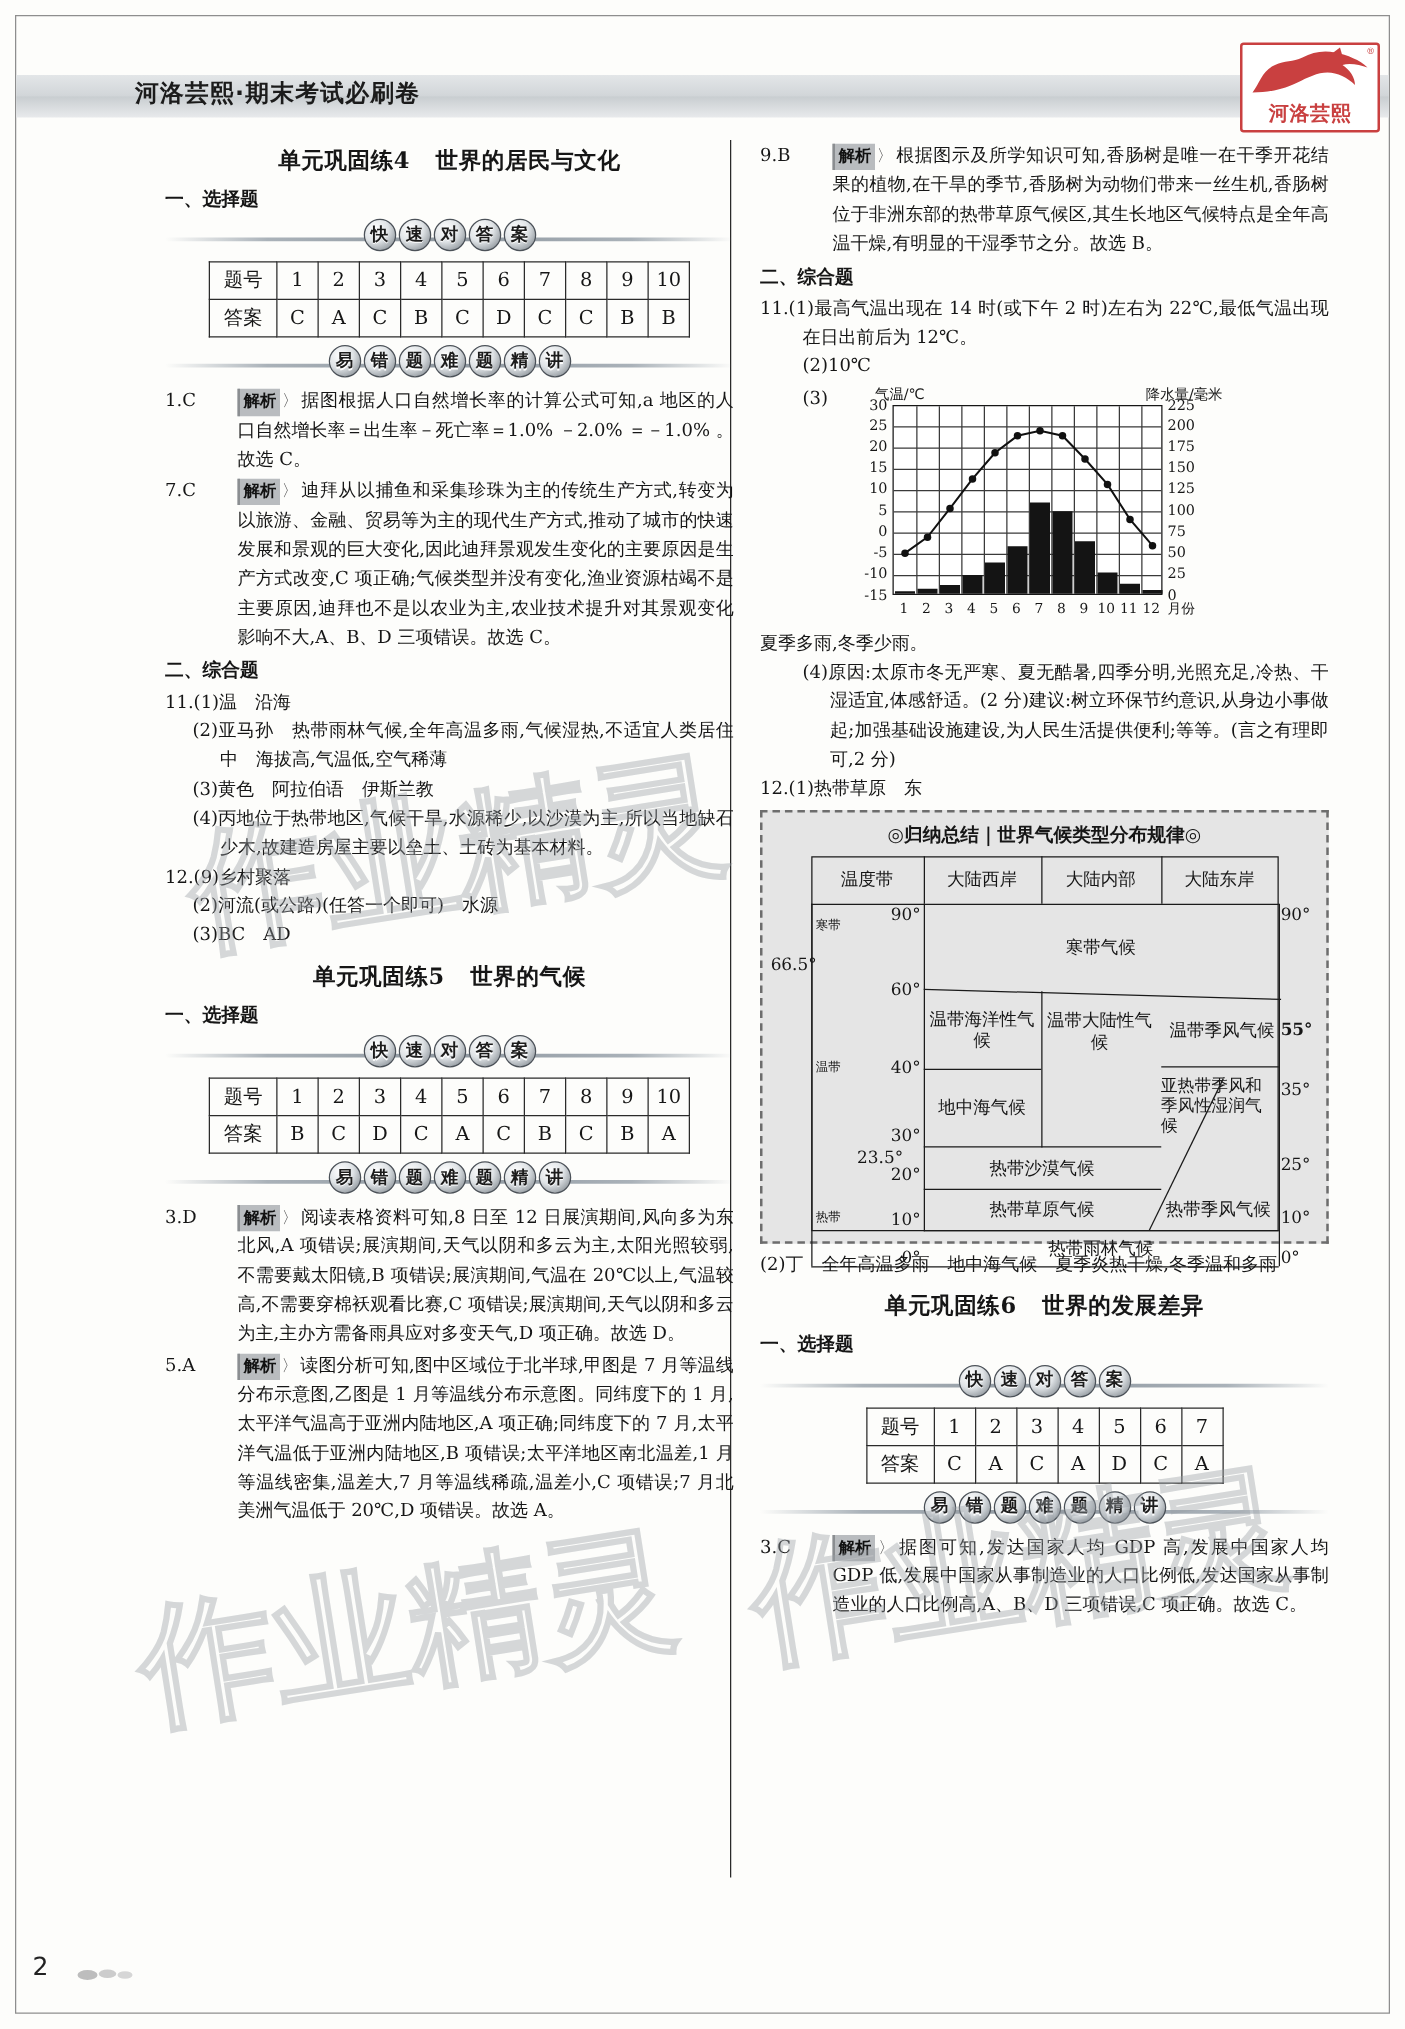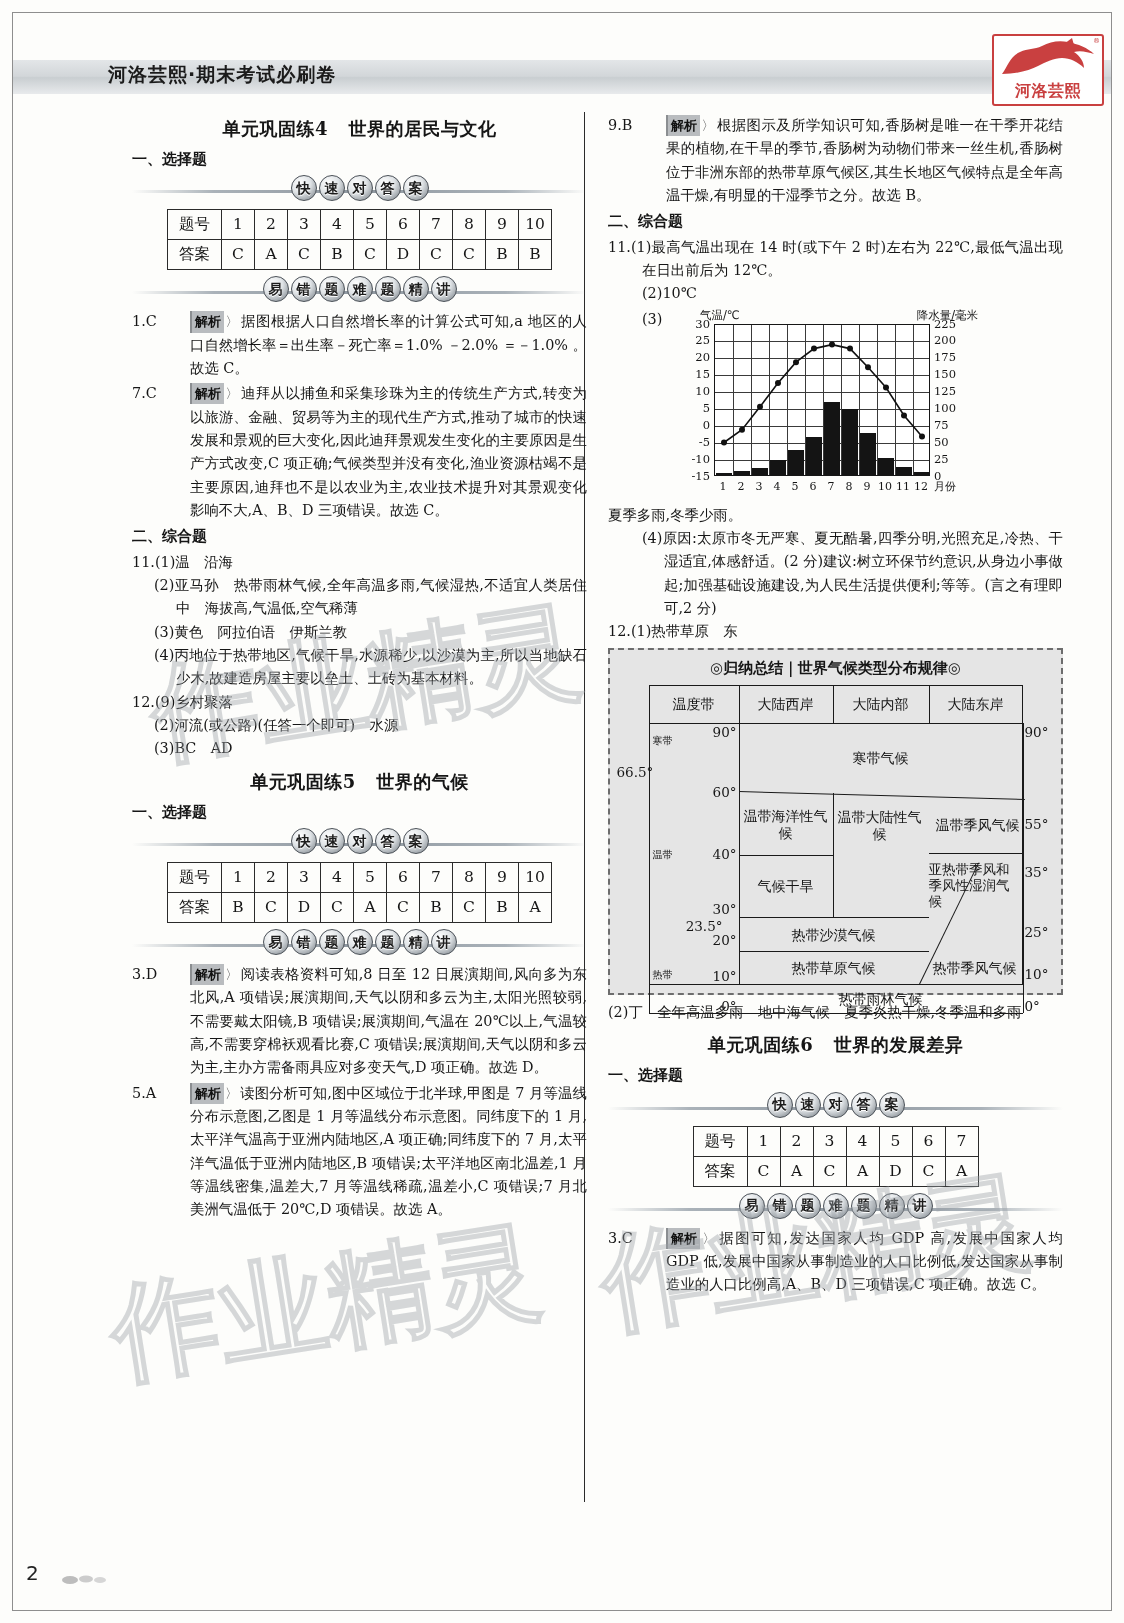--- a/index.html
+++ b/index.html
@@ -570,21 +570,21 @@
 
         <div class="cgcell" style="left:118px;top:40px;width:284px;height:66px;">寒带气候</div>
 
         <div class="cgline" style="left:118px;top:106px;width:286px;height:1.4px;transform:rotate(1.6deg);transform-origin:left top;"></div>
 
         <div class="cgline cgv" style="left:118px;top:38px;height:262px;"></div>
 
         <div class="cgline cgv" style="left:212px;top:108px;height:125px;"></div>
         <div class="cgline cgh" style="left:118px;top:170px;width:94px;"></div>
         <div class="cgcell" style="left:119px;top:110px;width:92px;height:60px;">温带海洋性气候</div>
-        <div class="cgcell" style="left:119px;top:171px;width:92px;height:61px;">气候干旱</div>
+        <div class="cgcell" style="left:119px;top:171px;width:92px;height:61px;">地中海气候</div>
 
         <div class="cgcell" style="left:213px;top:112px;width:92px;height:58px;">温带大陆性气候</div>
 
         <div class="cgcell" style="left:312px;top:112px;width:90px;height:56px;">温带季风气候</div>
         <div class="cgline cgh" style="left:308px;top:168px;width:94px;"></div>
         <div class="cgcell" style="left:306px;top:170px;width:96px;height:62px;font-size:13.5px;text-align:left;justify-content:flex-start;padding-left:2px;">亚热带季风和季风性湿润气候</div>
 
         <div class="cgline cgh" style="left:118px;top:232px;width:190px;"></div>
         <div class="cgcell" style="left:118px;top:234px;width:190px;height:32px;">热带沙漠气候</div>
 
@@ -608,21 +608,21 @@
         <div class="latleft" style="top:88px;left:-4px;width:110px;text-align:left;">66.5°</div>
         <div class="latleft" style="top:108px;left:6px;width:110px;text-align:right;">60°</div>
         <div class="latleft" style="top:170px;left:6px;width:110px;text-align:right;">40°</div>
         <div class="latleft" style="top:225px;left:6px;width:110px;text-align:right;">30°</div>
         <div class="latleft" style="top:242px;left:-8px;width:110px;text-align:right;">23.5°</div>
         <div class="latleft" style="top:256px;left:6px;width:110px;text-align:right;">20°</div>
         <div class="latleft" style="top:292px;left:6px;width:110px;text-align:right;">10°</div>
         <div class="latleft" style="top:322px;left:6px;width:110px;text-align:right;">0°</div>
 
         <div class="latright" style="top:48px;">90°</div>
-        <div class="latright" style="top:140px;">55°</div>
+        <div class="latright" style="top:140px;font-weight:bold;">55°</div>
         <div class="latright" style="top:188px;">35°</div>
         <div class="latright" style="top:248px;">25°</div>
         <div class="latright" style="top:290px;">10°</div>
         <div class="latright" style="top:322px;">0°</div>
       </div>
     </div>
 
     <div class="hang" style="padding-left:24px;text-indent:-24px;">(2)丁　全年高温多雨　地中海气候　夏季炎热干燥,冬季温和多雨</div>
 
     <div class="unit-title" style="margin-top:6px;">

